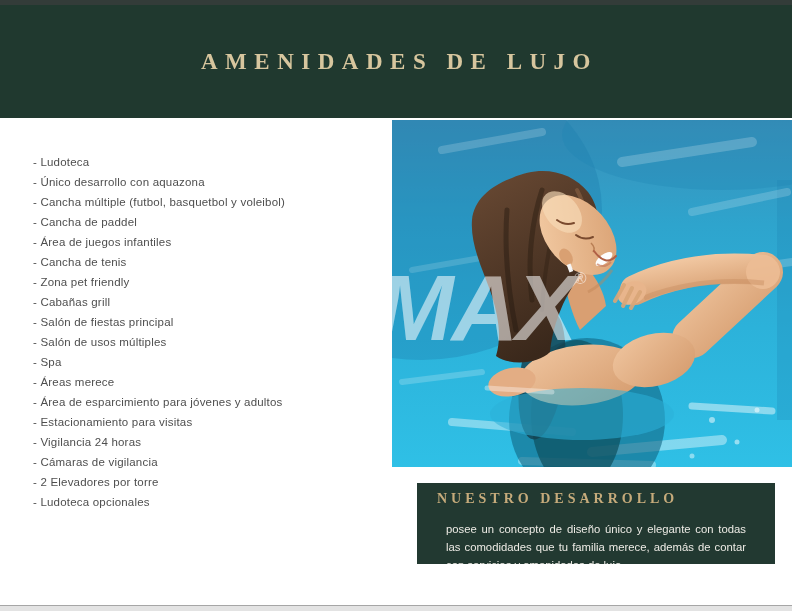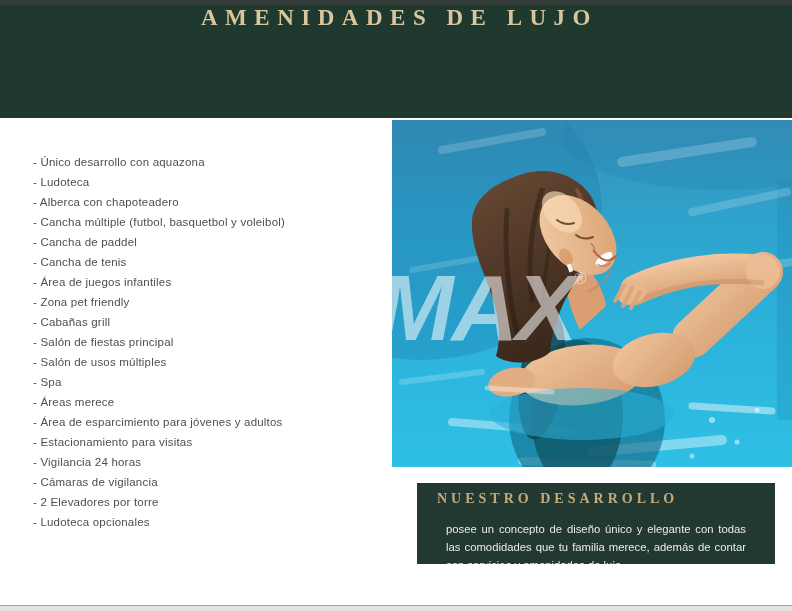--- a/index.html
+++ b/index.html
@@ -3,21 +3,21 @@
 <meta charset="utf-8">
 <style>
   html, body { margin:0; padding:0; background:#ffffff; }
   .page {
     position:relative; width:792px; height:611px; background:#ffffff;
     overflow:hidden; font-family:"Liberation Sans", sans-serif;
   }
   .top-strip { position:absolute; left:0; top:0; width:792px; height:5px; background:#333c39; }
   .header-band {
     position:absolute; left:0; top:5px; width:792px; height:113px;
-    background:#20392f; display:flex; justify-content:center;
+    background:#20392f; display:flex; align-items:center; justify-content:center;
   }
   .page-title {
     font-family:"Liberation Serif", serif; font-size:23px; font-weight:600;
     letter-spacing:7.5px; color:#d7c69e; padding-left:7px; white-space:nowrap;
   }
   .amenities { position:absolute; left:33px; top:152px; }
   .amenity {
     font-size:11.5px; line-height:20px; color:#4e4e4e;
     letter-spacing:0.2px; white-space:nowrap;
   }
@@ -42,27 +42,26 @@
 
 <div class="page">
 
   <div class="top-strip"></div>
 
   <div class="header-band">
     <div class="page-title">AMENIDADES DE LUJO</div>
   </div>
 
   <div class="amenities">
+      <div class="amenity">- Ludoteca</div>
       <div class="amenity">- Único desarrollo con aquazona</div>
-      <div class="amenity">- Ludoteca</div>
-      <div class="amenity">- Alberca con chapoteadero</div>
       <div class="amenity">- Cancha múltiple (futbol, basquetbol y voleibol)</div>
       <div class="amenity">- Cancha de paddel</div>
+      <div class="amenity">- Área de juegos infantiles</div>
       <div class="amenity">- Cancha de tenis</div>
-      <div class="amenity">- Área de juegos infantiles</div>
       <div class="amenity">- Zona pet friendly</div>
       <div class="amenity">- Cabañas grill</div>
       <div class="amenity">- Salón de fiestas principal</div>
       <div class="amenity">- Salón de usos múltiples</div>
       <div class="amenity">- Spa</div>
       <div class="amenity">- Áreas merece</div>
       <div class="amenity">- Área de esparcimiento para jóvenes y adultos</div>
       <div class="amenity">- Estacionamiento para visitas</div>
       <div class="amenity">- Vigilancia 24 horas</div>
       <div class="amenity">- Cámaras de vigilancia</div>

